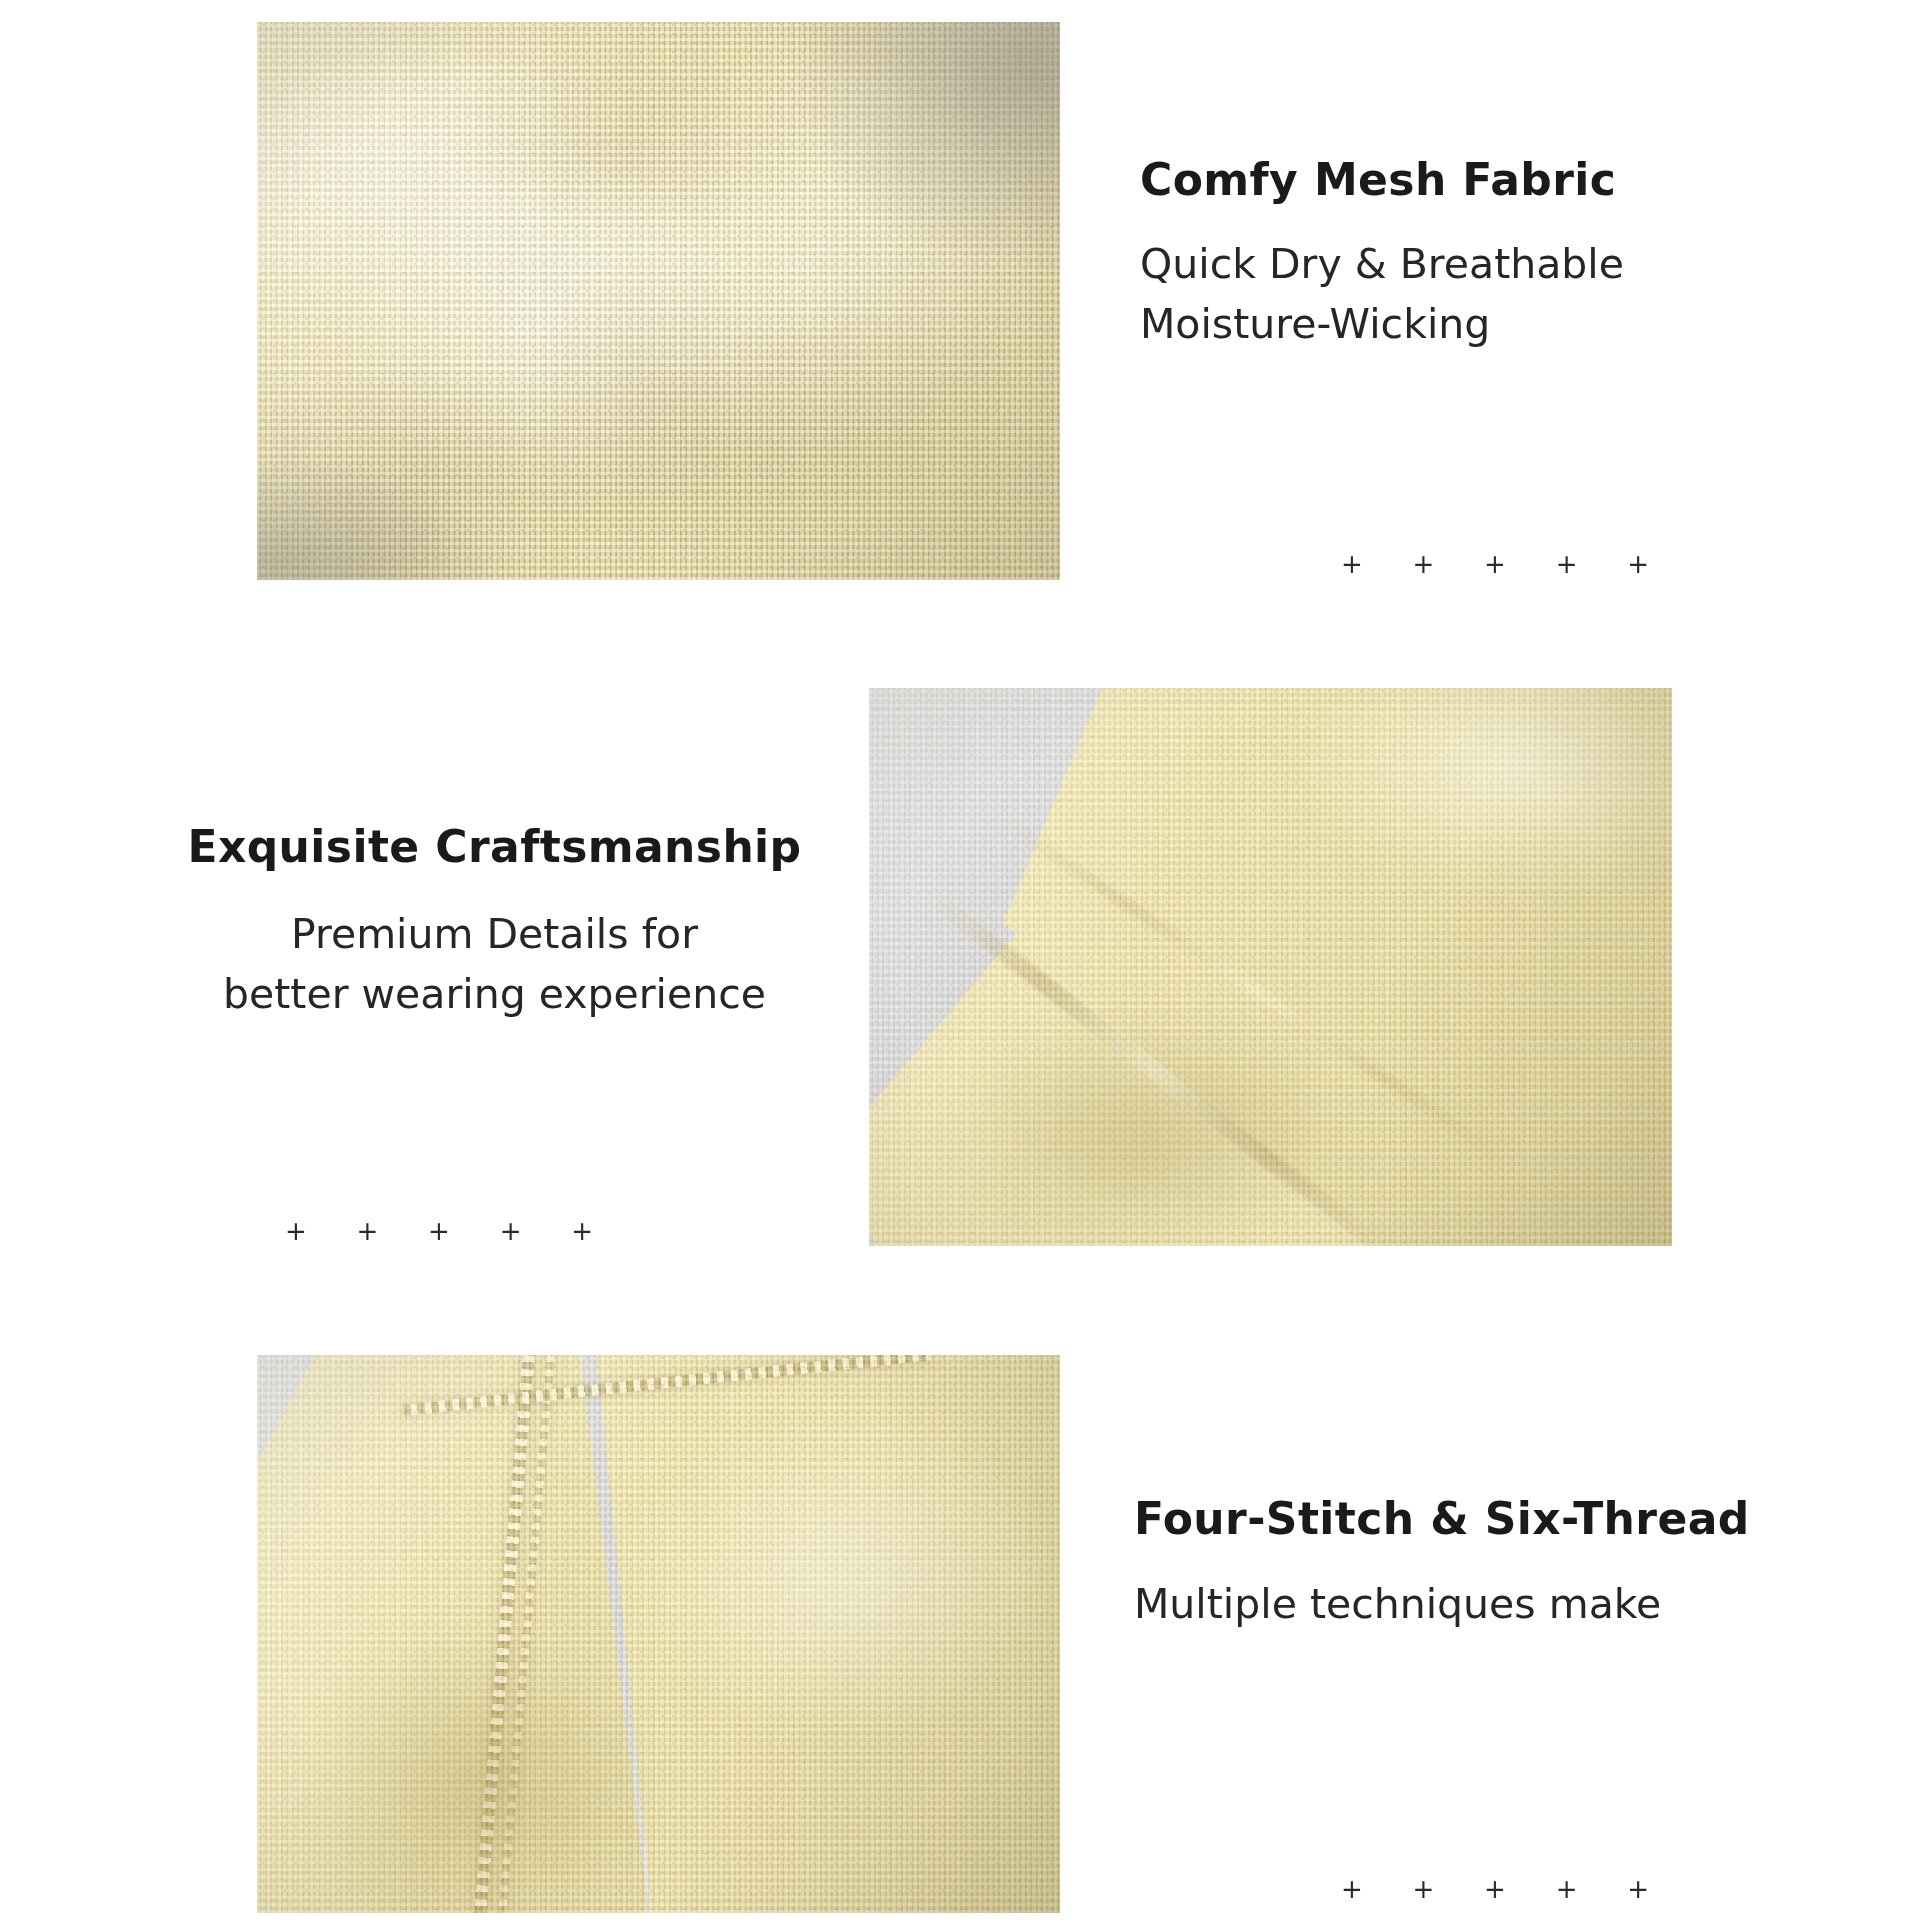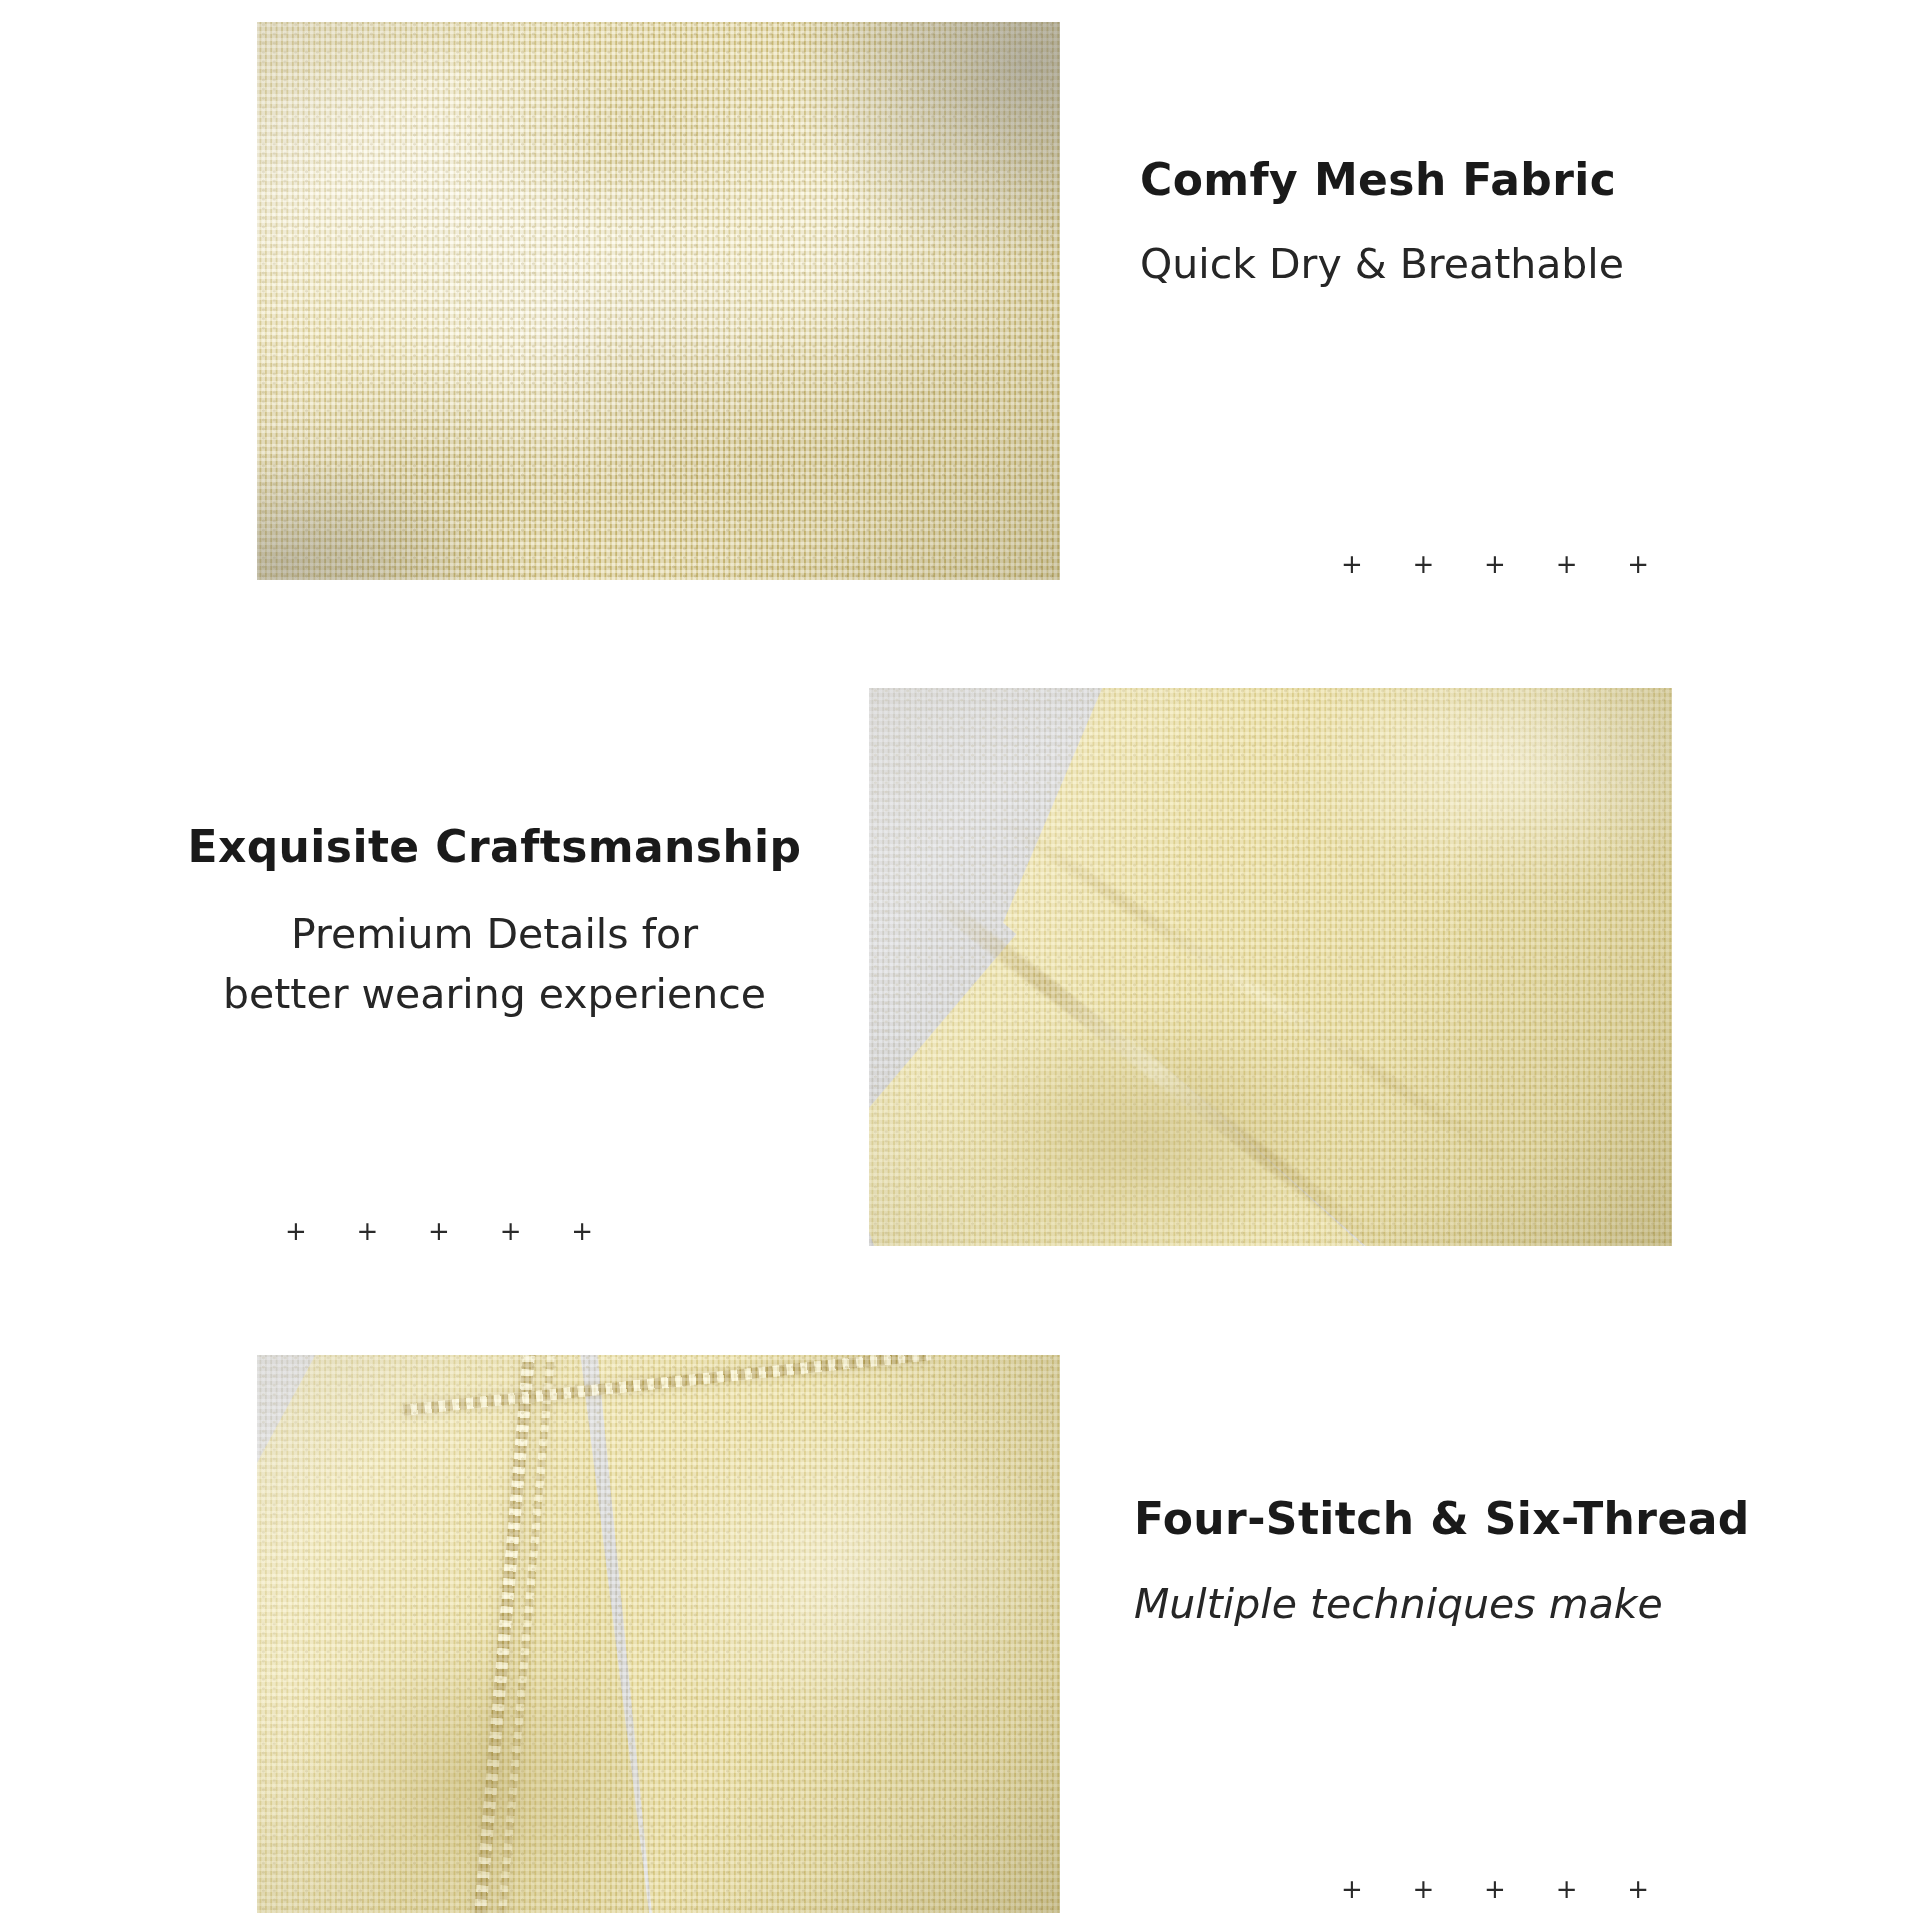--- a/index.html
+++ b/index.html
@@ -201,20 +201,21 @@
       <div class="dot-texture"></div>
       <div class="shadowcorner"></div>
       <div class="glossy"></div>
       <div class="vignette"></div>
     </div>
   </div>
 
   <div class="textblock" style="left:1140px; top:156px; width:740px;">
     <div class="heading">Comfy Mesh Fabric</div>
     <div class="subline" style="margin-top:31px;">Quick Dry &amp; Breathable</div>
+    <div class="subline">Moisture-Wicking</div>
   </div>
 
   <div class="plusrow" style="left:1341px; top:549px; width:308px; justify-content:space-between;">
     <span>+</span>
     <span>+</span>
     <span>+</span>
     <span>+</span>
     <span>+</span>
   </div>
 
@@ -263,21 +264,21 @@
       <div class="dot-texture" style="opacity:0.6;"></div>
       <div class="fold" style="position:absolute; left:46%; top:10%; width:56%; height:60%; border-radius:50%; filter:blur(21.6px); background:radial-gradient(ellipse at 50% 50%, rgba(255,255,255,0.40), rgba(255,255,255,0) 70%);"></div>
       <div class="fold" style="position:absolute; left:4%; top:50%; width:46%; height:56%; border-radius:50%; filter:blur(21.6px); background:radial-gradient(ellipse at 50% 50%, rgba(170,152,84,0.35), rgba(170,152,84,0) 72%);"></div>
       <div class="glossy"></div>
       <div class="vignette"></div>
     </div>
   </div>
 
   <div class="textblock" style="left:1134px; top:1495px; width:755px;">
     <div class="heading">Four-Stitch &amp; Six-Thread</div>
-    <div class="subline" style="margin-top:32px;font-style:italic;">Multiple techniques make</div>
+    <div class="subline" style="margin-top:32px;">Multiple techniques make</div>
   </div>
 
   <div class="plusrow" style="left:1341px; top:1874px; width:308px; justify-content:space-between;">
     <span>+</span>
     <span>+</span>
     <span>+</span>
     <span>+</span>
     <span>+</span>
   </div>
 

